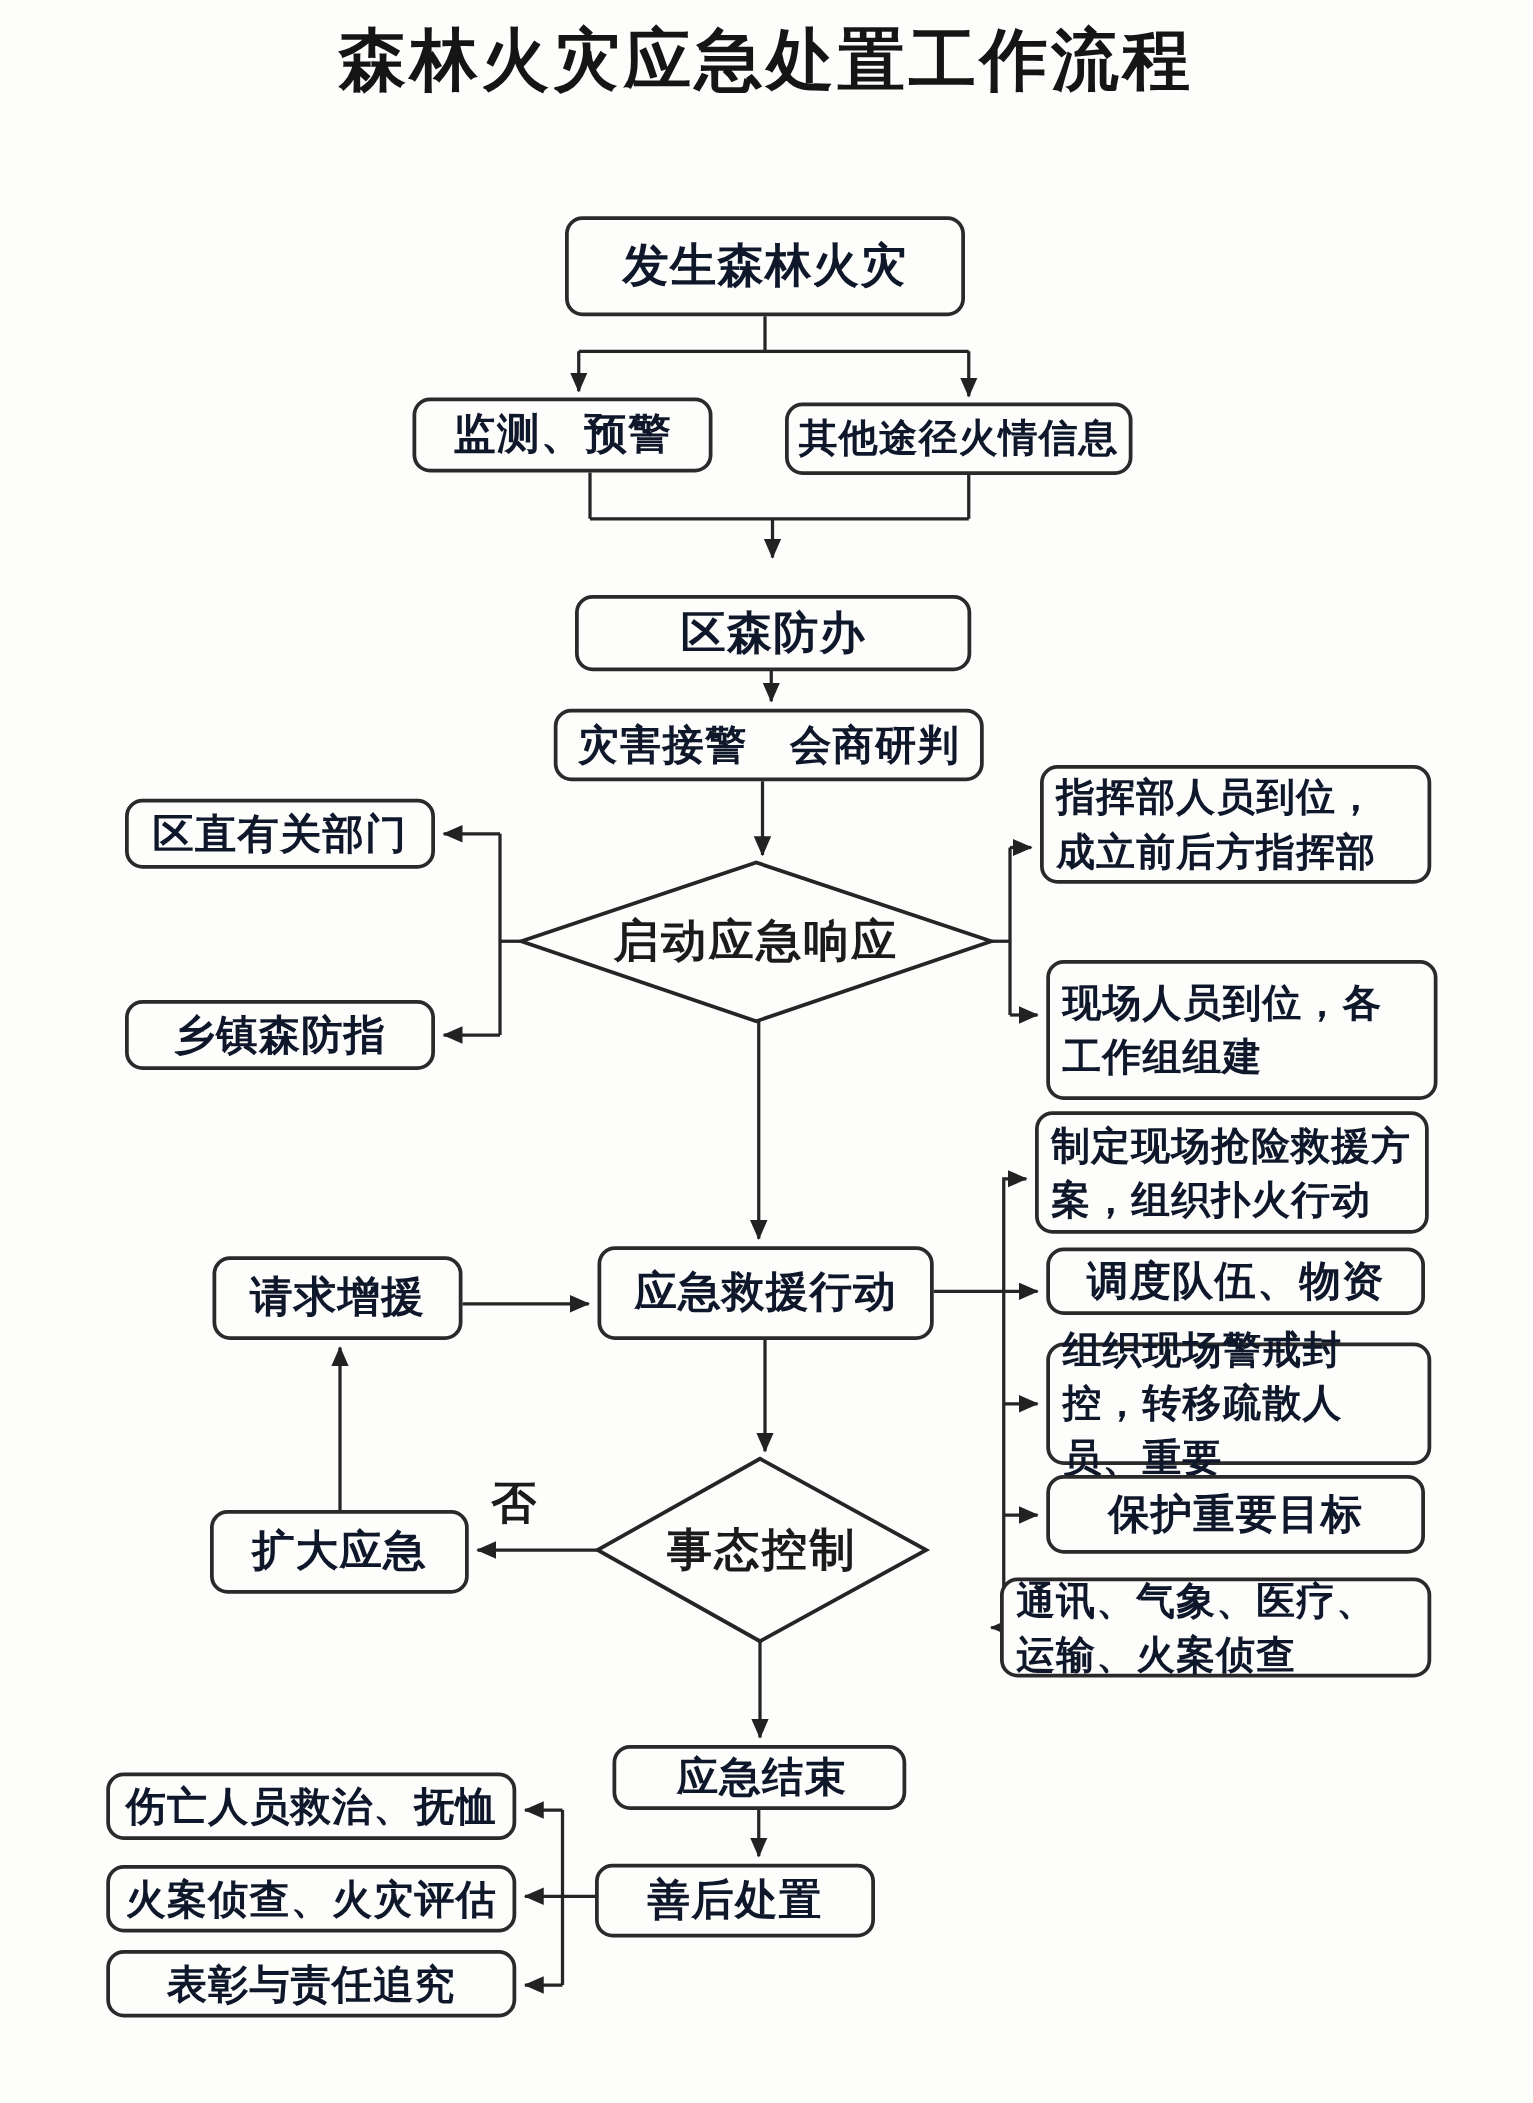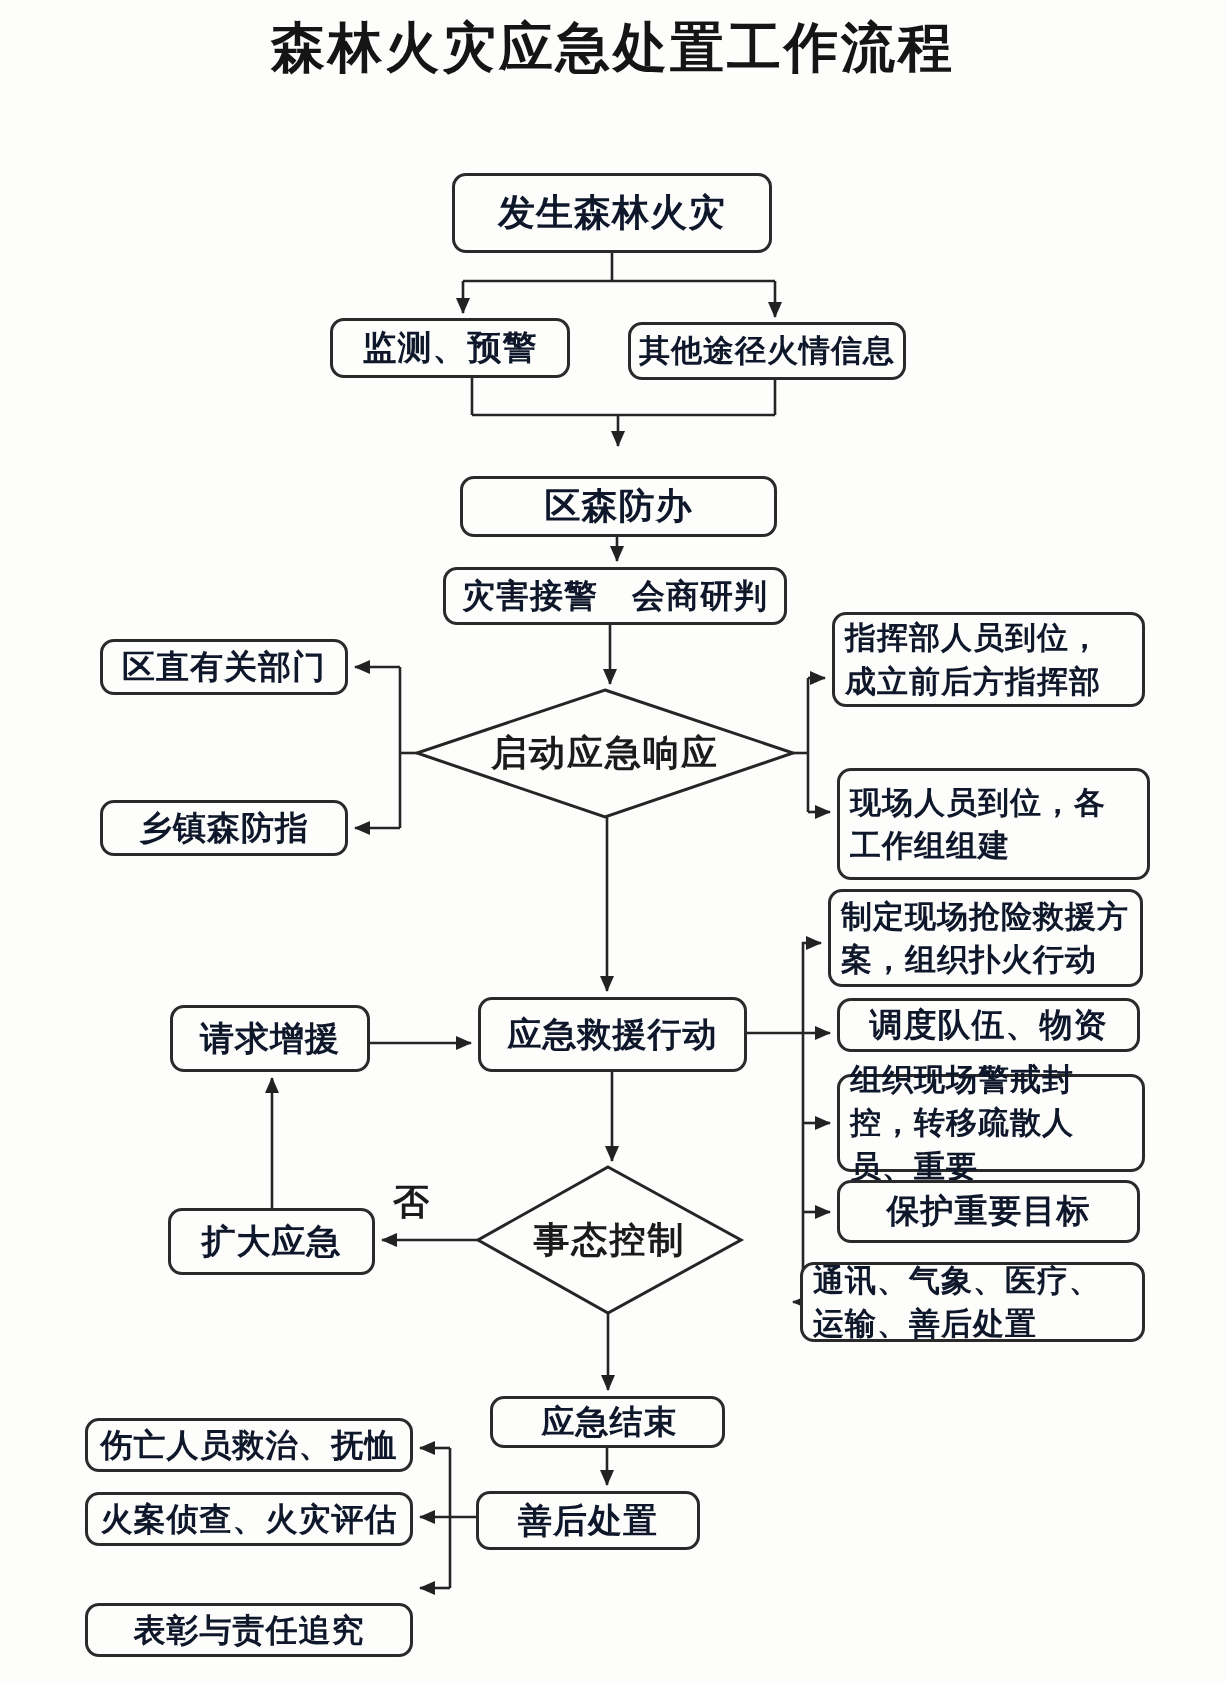--- a/index.html
+++ b/index.html
@@ -110,23 +110,23 @@
   <div class="node single" style="left:490px;top:1396px;width:235px;height:52px;font-size:33px;padding-left:12px;">应急结束</div>
   <div class="node single" style="left:476px;top:1491px;width:224px;height:59px;font-size:34px;">善后处置</div>
 
   <div class="node single" style="left:100px;top:639px;width:248px;height:56px;font-size:33px;">区直有关部门</div>
   <div class="node single" style="left:100px;top:800px;width:248px;height:56px;font-size:33px;">乡镇森防指</div>
   <div class="node single" style="left:170px;top:1005px;width:200px;height:67px;font-size:34px;">请求增援</div>
   <div class="node single" style="left:168px;top:1208px;width:207px;height:67px;font-size:34px;">扩大应急</div>
   <div class="edge-label" style="left:393px;top:1178px;">否</div>
   <div class="node single" style="left:85px;top:1418px;width:328px;height:54px;font-size:32px;">伤亡人员救治、抚恤</div>
   <div class="node single" style="left:85px;top:1492px;width:328px;height:54px;font-size:32px;">火案侦查、火灾评估</div>
-  <div class="node single" style="left:85px;top:1560px;width:328px;height:54px;font-size:32px;margin-top:43px;">表彰与责任追究</div>
+  <div class="node single" style="left:85px;top:1560px;width:328px;height:54px;font-size:32px;">表彰与责任追究</div>
 
   <div class="node multi" style="left:832px;top:612px;width:313px;height:95px;font-size:31px;">指挥部人员到位，成立前后方指挥部</div>
   <div class="node multi" style="left:837px;top:768px;width:313px;height:112px;font-size:31px;">现场人员到位，各工作组组建</div>
   <div class="node multi" style="left:828px;top:889px;width:315px;height:98px;font-size:31px;">制定现场抢险救援方案，组织扑火行动</div>
   <div class="node single" style="left:837px;top:998px;width:303px;height:54px;font-size:33px;">调度队伍、物资</div>
   <div class="node multi" style="left:837px;top:1074px;width:308px;height:98px;font-size:31px;">组织现场警戒封控，转移疏散人员、重要</div>
   <div class="node single" style="left:837px;top:1180px;width:303px;height:63px;font-size:33px;">保护重要目标</div>
-  <div class="node multi" style="left:800px;top:1262px;width:345px;height:80px;font-size:31px;">通讯、气象、医疗、运输、善后处置</div>
+  <div class="node multi" style="left:800px;top:1262px;width:345px;height:80px;font-size:31px;">通讯、气象、医疗、运输、火案侦查</div>
 
 </div>
 
 </body></html>

